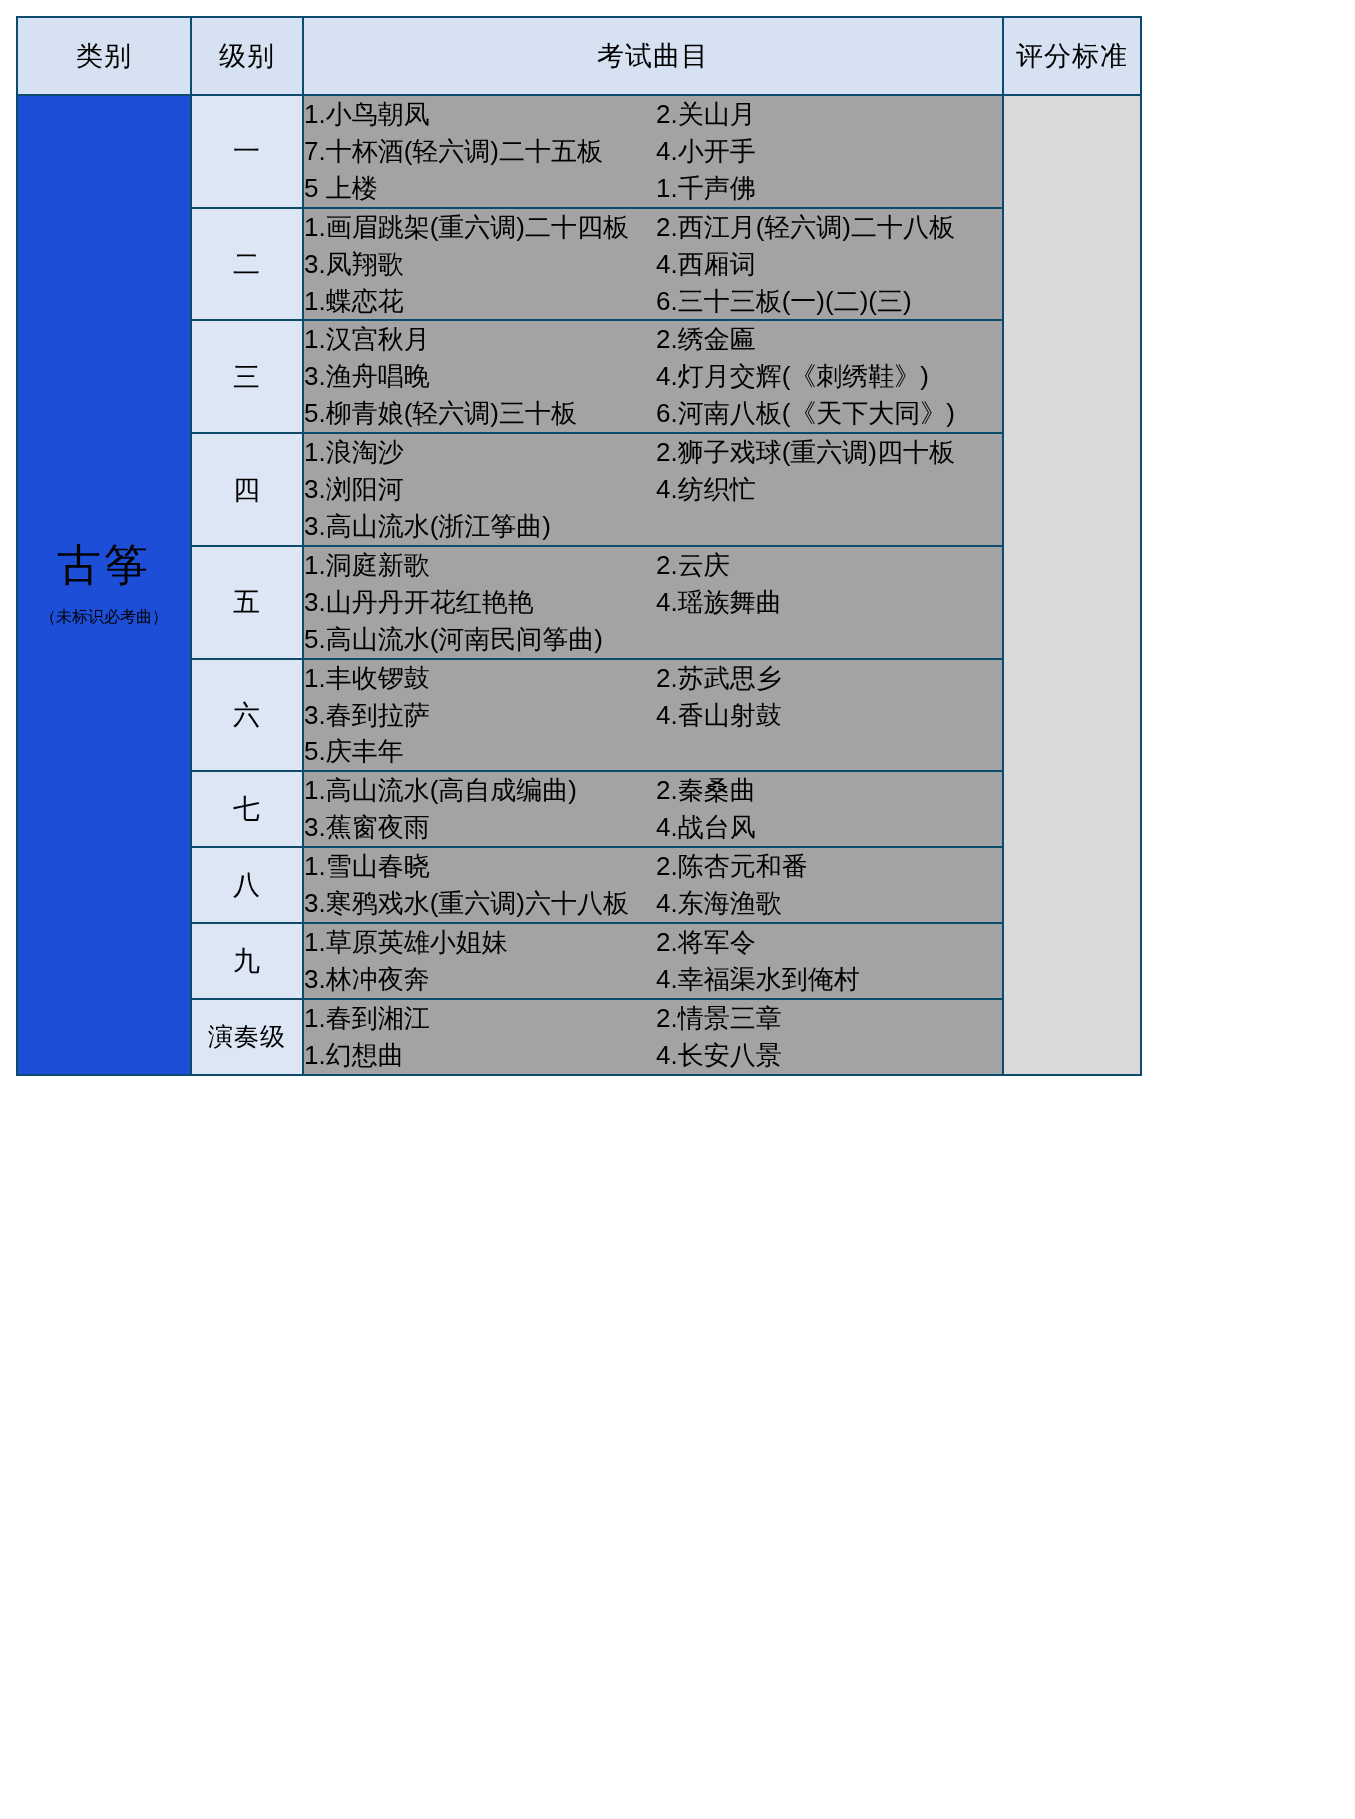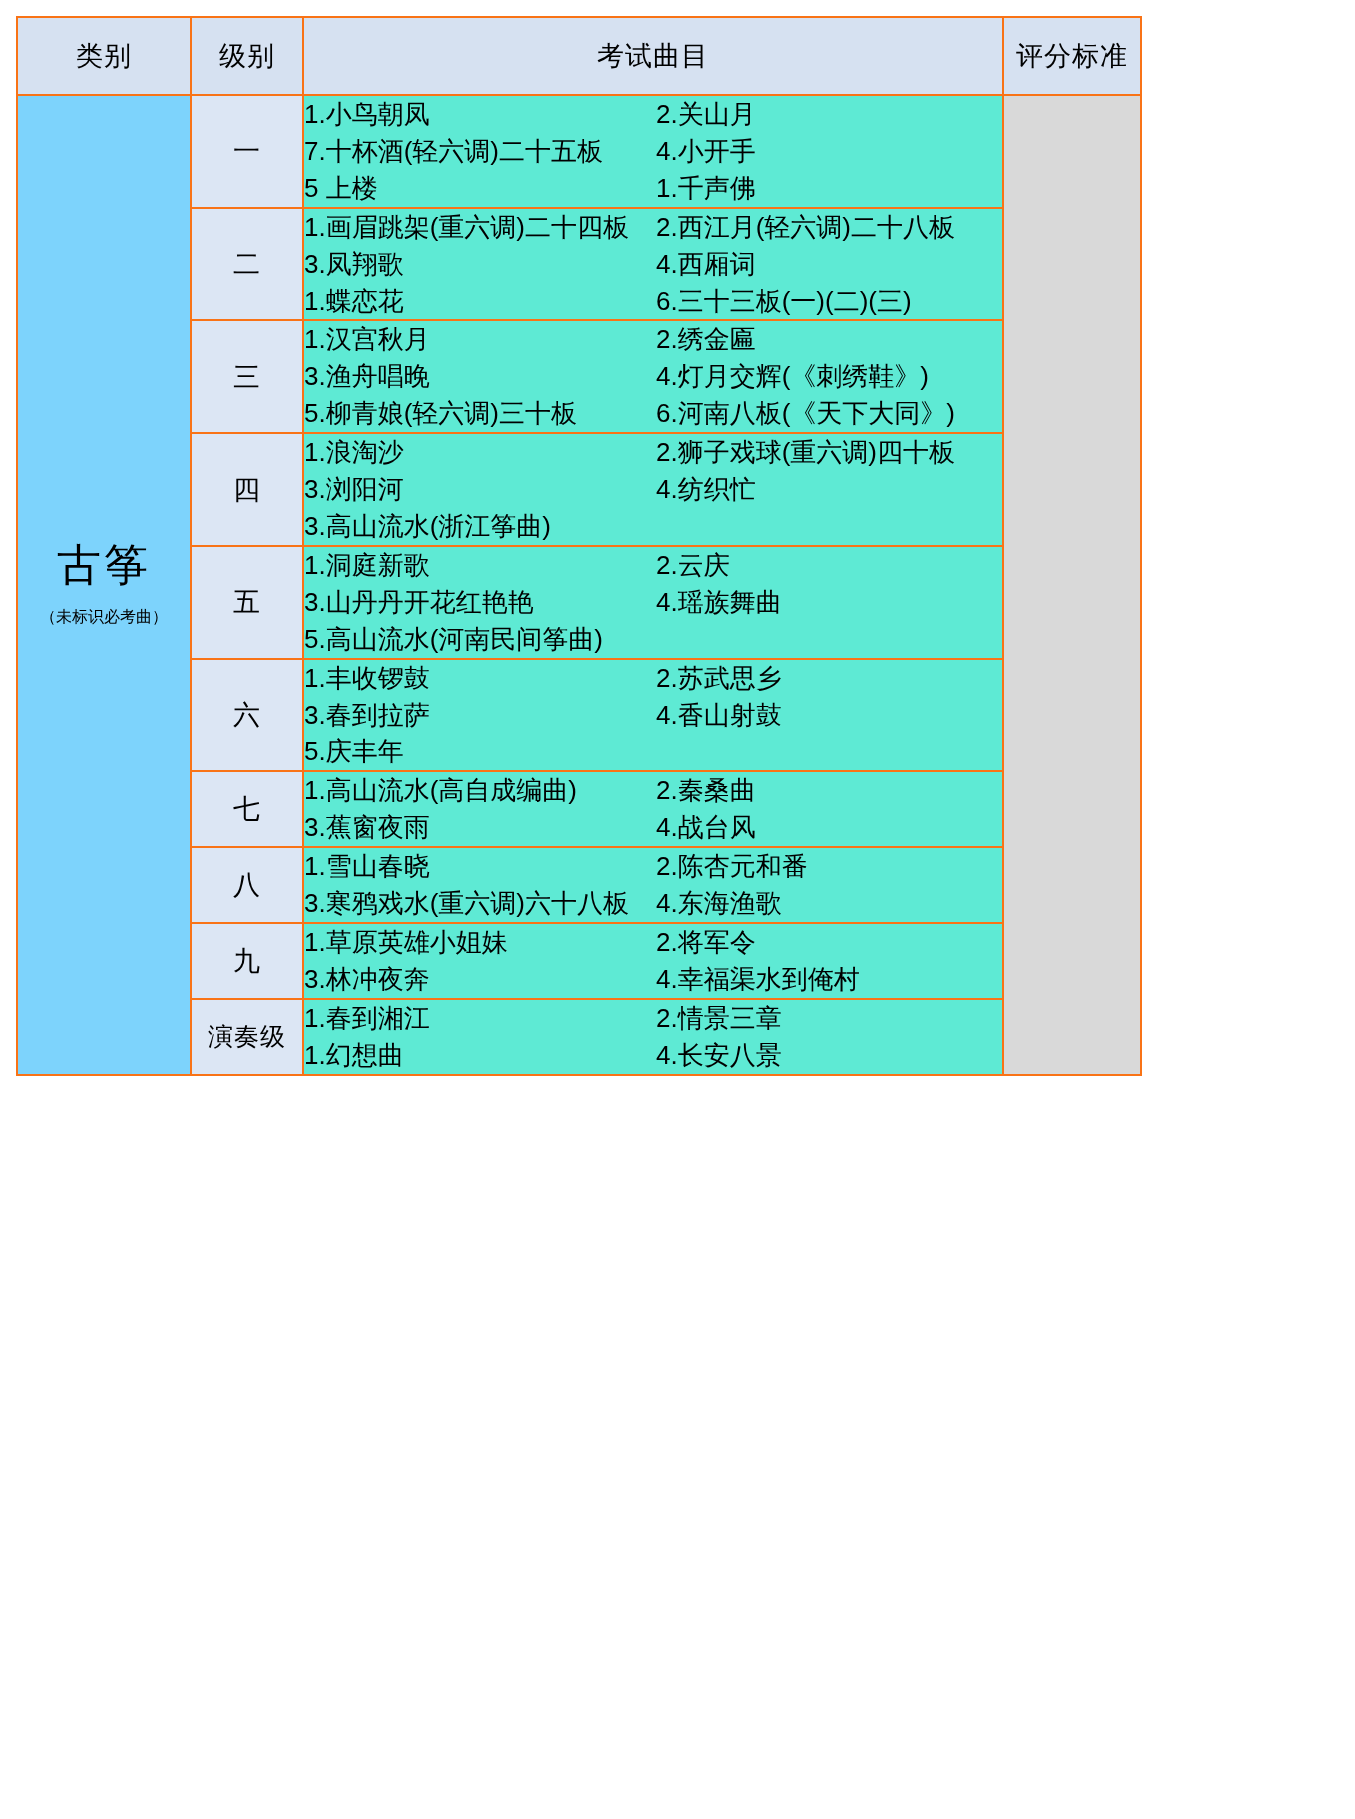--- a/index.html
+++ b/index.html
@@ -12,21 +12,21 @@
   .page{position:relative;width:1355px;height:1819px;background:#fff;}
 
   table.grid{
     position:absolute;
     left:16px;top:16px;
     width:1124px;
     border-collapse:collapse;
     table-layout:fixed;
   }
   table.grid td, table.grid th{
-    border:2px solid #f97316;
+    border:2px solid #0c4a6e;
     padding:0;
     vertical-align:middle;
     font-weight:normal;
   }
 
   
   col.c-cat{width:174px;}
   col.c-lvl{width:112px;}
   col.c-songs{width:700px;}
   col.c-score{width:138px;}
@@ -35,21 +35,21 @@
   .hdr{
     background:#d6e1f1;
     height:76px;
     text-align:center;
     font-size:27px;
     letter-spacing:1px;
   }
 
   
   .cat{
-    background:#7dd3fc;
+    background:#1d4ed8;
     text-align:center;
     vertical-align:middle;
   }
   .cat-name{
     font-size:44px;
     letter-spacing:3px;
     display:block;
     line-height:1.1;
   }
   .cat-note{
@@ -63,21 +63,21 @@
   .lvl{
     background:#dce6f4;
     text-align:center;
     font-size:27px;
     letter-spacing:1px;
   }
   .lvl.small{font-size:25px;font-family:Liberation Serif, serif;}
 
   
   .songs{
-    background:#5eead4;
+    background:#a3a3a3;
     padding:14px 0 14px 18px;
   }
   .song-line{
     display:flex;
     font-size:26px;
     line-height:1.42;
     white-space:nowrap;
   }
   .song-col-a{width:352px;flex:0 0 352px;}
   .song-col-b{flex:1 1 auto;}

